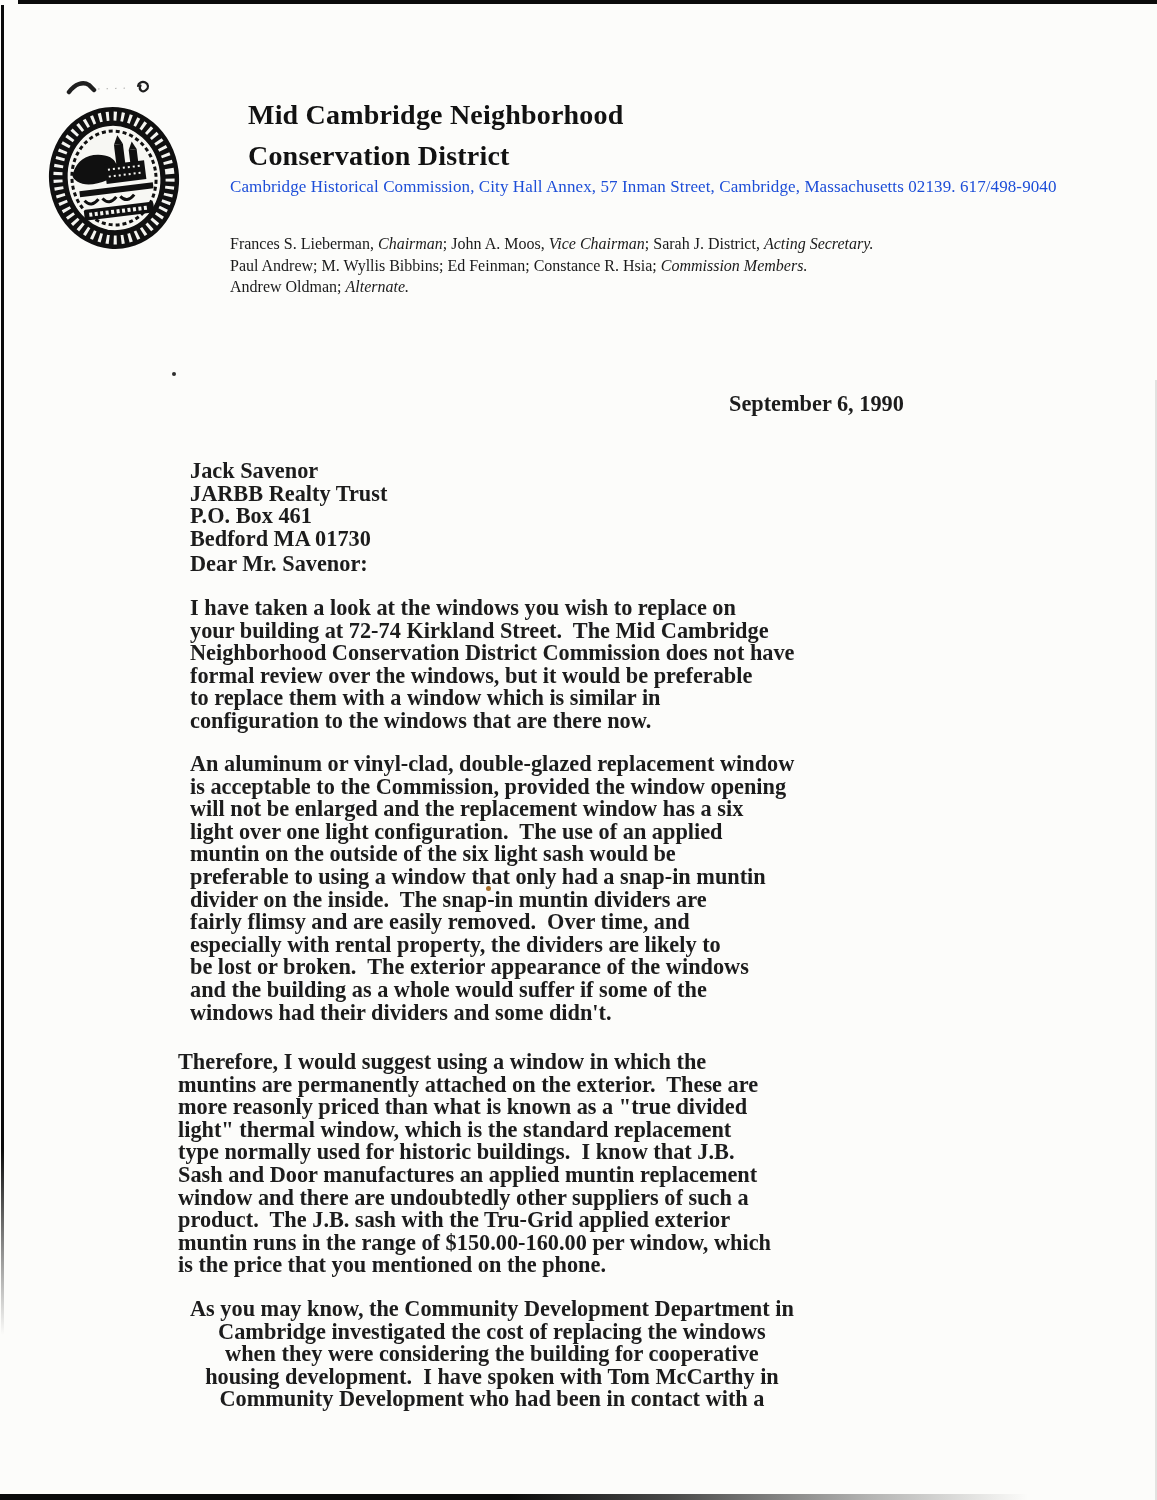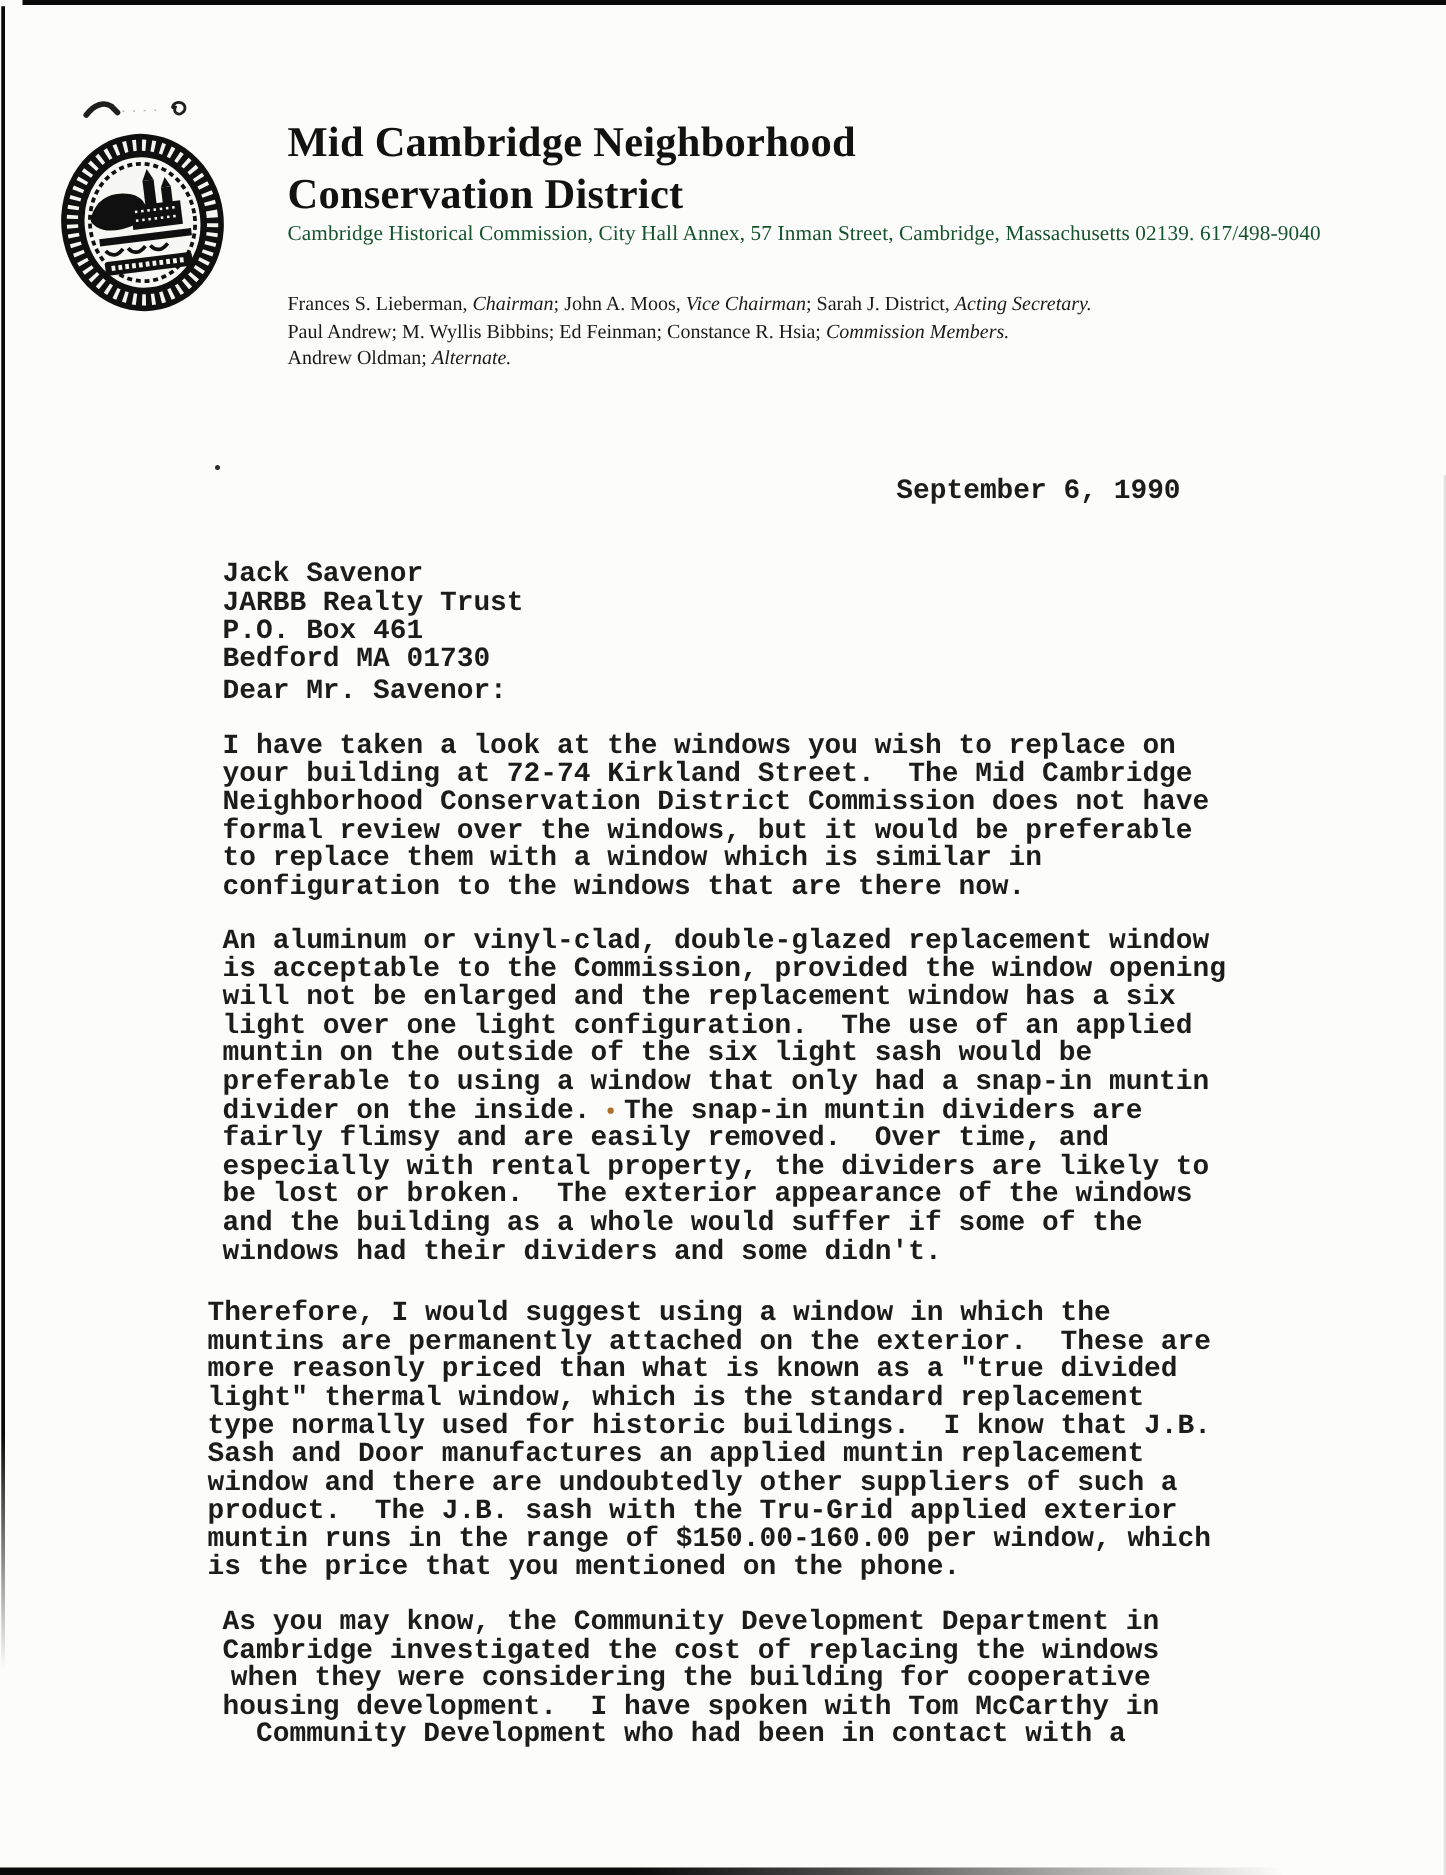--- a/index.html
+++ b/index.html
@@ -30,45 +30,45 @@
   .edge-right {
     position: absolute; right: 0; top: 380px; width: 2px; height: 1120px;
     background: rgba(0,0,0,0.10);
   }
 
   
   .seal { position: absolute; left: 44px; top: 104px; width: 140px; height: 148px; }
   .pen-mark { position: absolute; left: 66px; top: 76px; width: 96px; height: 24px; }
 
   .org-name {
-    position: absolute; left: 230px; top: 94px;
-    font-size: 34px; line-height: 41px; font-weight: 600;
+    position: absolute; left: 248px; top: 94px;
+    font-size: 28px; line-height: 41px; font-weight: 600;
     color: #121212; letter-spacing: 0.2px; margin: 0;
   }
   .org-name span { display: block; }
   .contact-line {
     position: absolute; left: 230px; top: 177px;
-    font-size: 17px; color: #14532d; letter-spacing: 0.1px;
+    font-size: 17px; color: #1d4ed8; letter-spacing: 0.1px;
   }
   .members {
     position: absolute; left: 230px; top: 233px;
     font-size: 16px; line-height: 21.5px; color: #1a1a1a;
   }
   .members .it { font-style: italic; margin-top: 23px; }
 
   
   .mono {
     position: absolute;
-    font-family: Liberation Mono, monospace;
+    font-family: Liberation Serif, serif;
     font-weight: 700;
     font-size: 22.3px;
     line-height: 22.6px;
     color: #1c1c1c;
     white-space: pre-wrap;
-    margin: 0;
+    margin: 12px;
   }
   .date-line   { left: 717px; top: 381px; }
   .recipient   { left: 178px; top: 448px; }
   .salutation  { left: 178px; top: 541px; }
   .para-1      { left: 178px; top: 585px; }
   .para-2      { left: 178px; top: 741px; }
   .para-3      { left: 166px; top: 1039px; }
   .para-4      { left: 178px; top: 1286px; text-align: center; }
 
   

